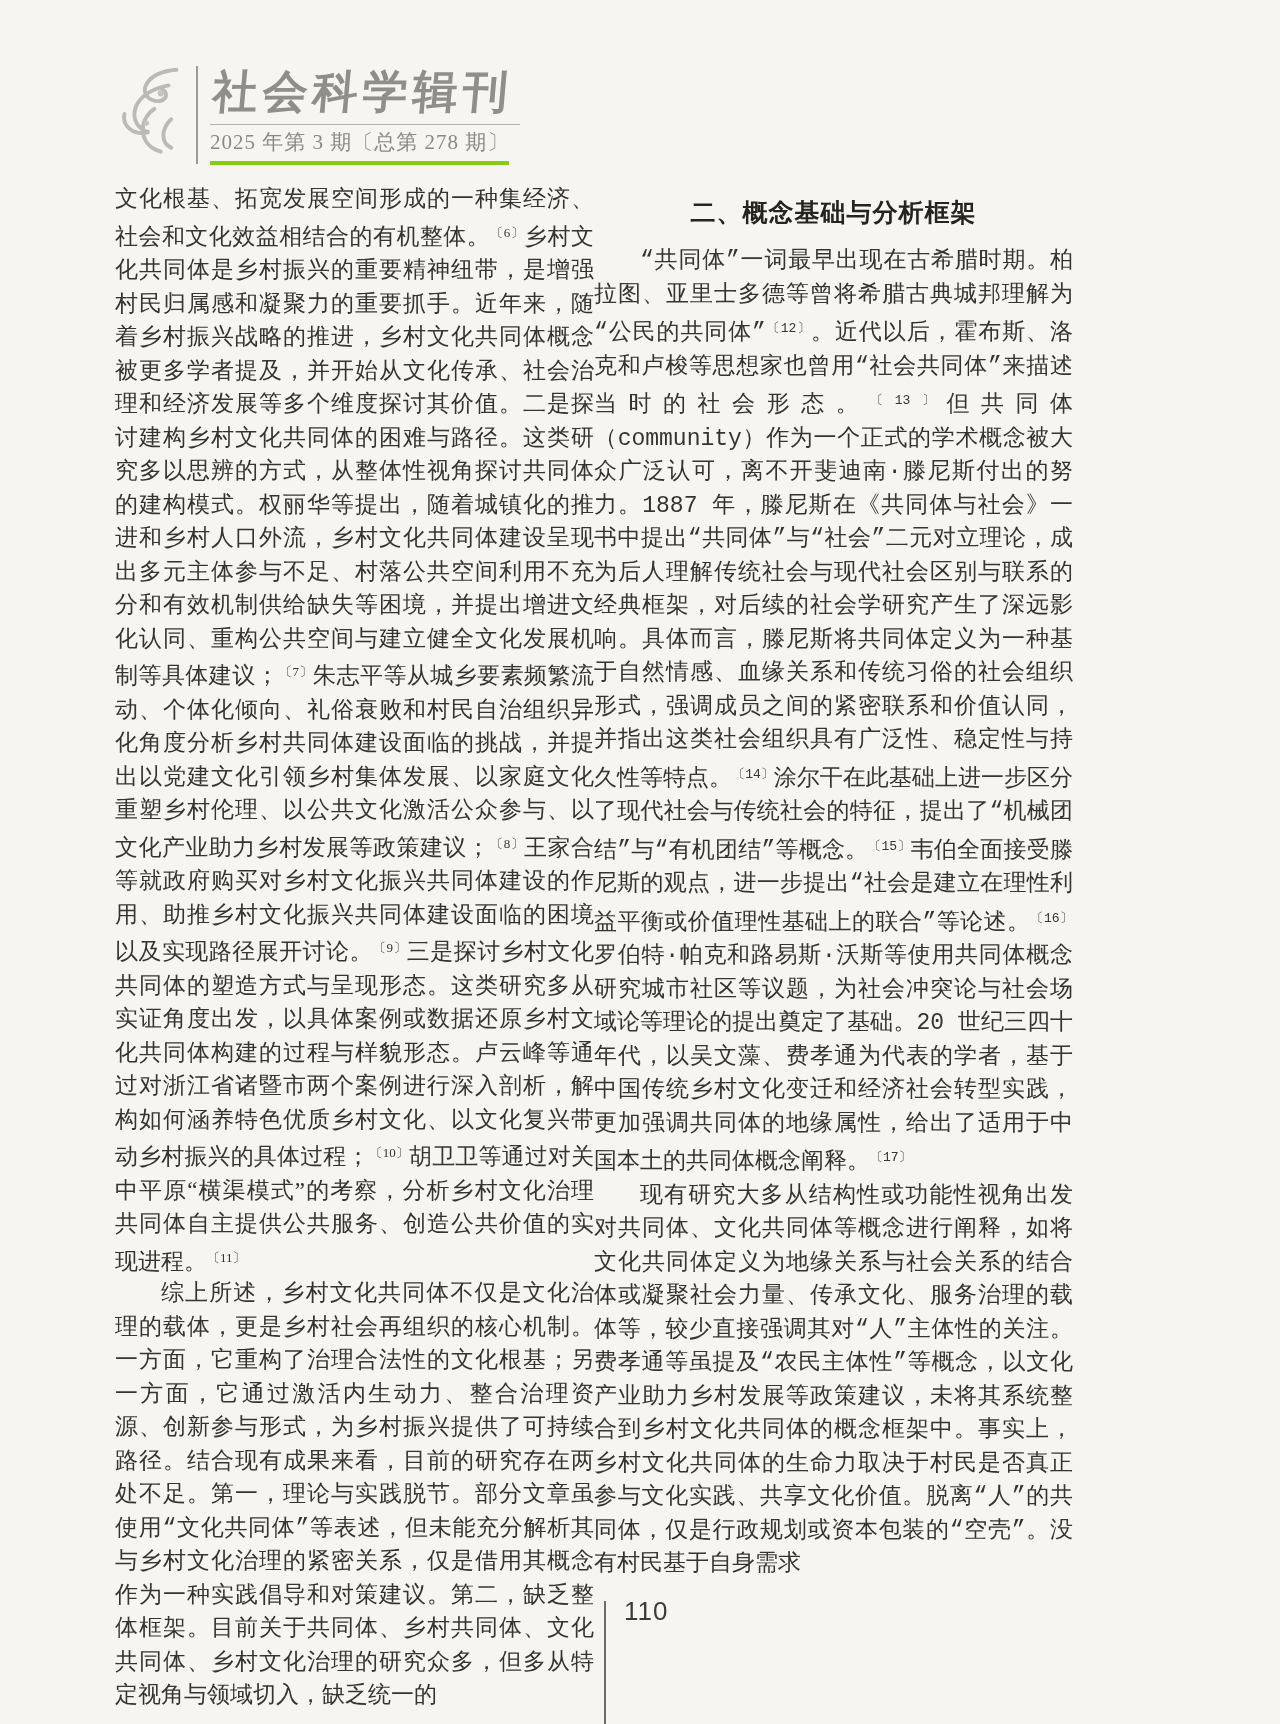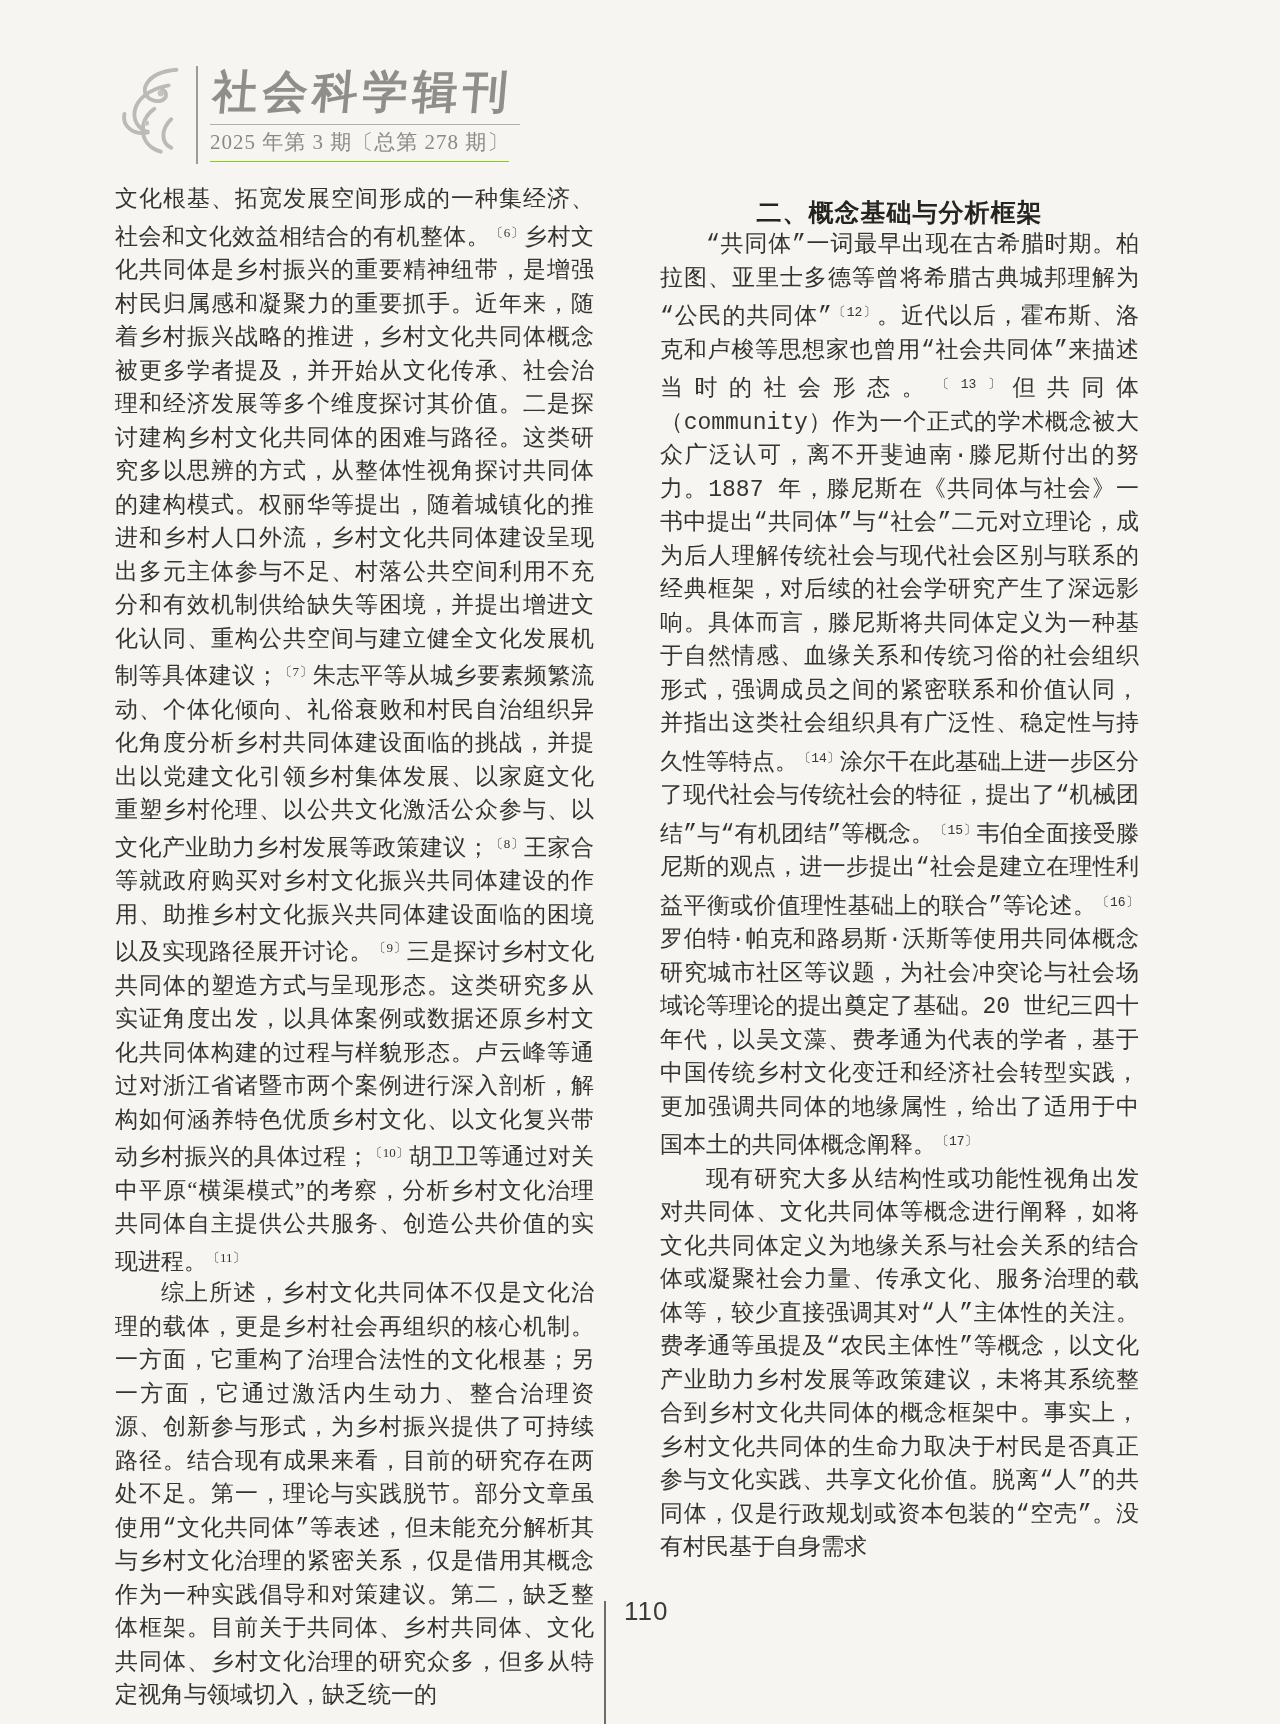--- a/index.html
+++ b/index.html
@@ -19,33 +19,33 @@
   .logo-ornament { width:86px; height:104px; flex:0 0 auto; }
   .v-divider { width:2px; background:#9d9b98; height:98px; margin:4px 12px 0 0; }
   .journal-title {
     font-size:45px; font-weight:bold; color:#908e8a;
     letter-spacing:5px; transform:skewX(-5deg); transform-origin:left bottom;
     line-height:1.35; white-space:nowrap;
   }
   .title-rule { height:1px; background:#b3b1ad; margin:1px 0 3px; width:310px; }
   .issue-info {
     font-size:21px; color:#8b8985; letter-spacing:1px;
-    padding-bottom:5px; border-bottom:1px solid #84cc16; display:inline-block;
+    padding-bottom:5px; border-bottom:4px solid #84cc16; display:inline-block;
   }
 
   
-  .content { position:absolute; left:115px; top:182px; width:1024px; display:flex; gap:66px; }
+  .content { position:absolute; left:115px; top:182px; width:1024px; display:flex; }
   .col { width:479px; }
   .body-para { font-size:23px; line-height:33.5px; text-align:justify; color:#36342f; }
   .body-para.indent { text-indent:2em;font-family:Liberation Mono, monospace; }
   .ref-sup { font-size:13px; vertical-align:7px; }
   .section-heading {
     font-family:Liberation Sans, sans-serif;
     font-weight:bold; font-size:25px; text-align:center;
-    margin:14px 0 0; color:#26241f; letter-spacing:1px;
+    margin:14px 0 16px; color:#26241f; letter-spacing:1px;
   }
 
   
   .footer-rule { position:absolute; left:604px; top:1601px; width:2px; height:123px; background:#6e6c69; }
   .page-number {
     position:absolute; left:624px; top:1596px;
     font-family:"Liberation Sans","DejaVu Sans",sans-serif;
     font-size:26px; color:#3d3b38; letter-spacing:1px;
   }
 </style>

